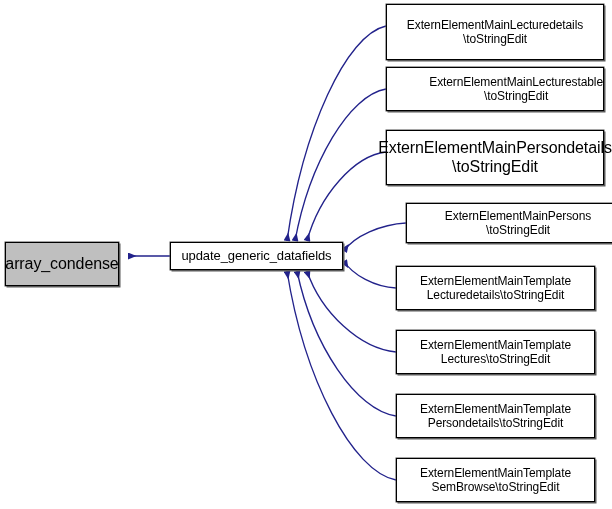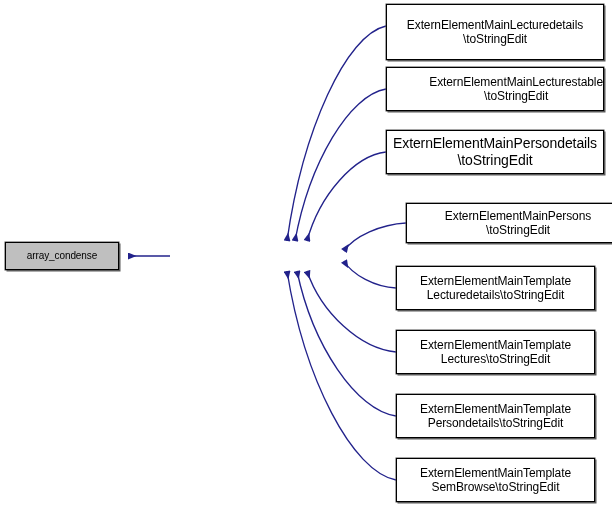--- a/index.html
+++ b/index.html
@@ -76,36 +76,39 @@
         <path d="M 386 89 C 349.6 95.08 309.56 161.95999999999998 295 241" marker-end="url(#arrowL)"></path>
         <path d="M 386 152 C 354.4 155.56 319.64 194.72 307 241" marker-end="url(#arrowL)"></path>
         <path d="M 406 223 C 381.2 224.12 353.92 236.44 344 251" marker-end="url(#arrowL)"></path>
         <path d="M 396 288 C 375.2 286.92 352.32 275.04 344 261" marker-end="url(#arrowL)"></path>
         <path d="M 396 352 C 360.4 348.76 321.24 313.12 307 271" marker-end="url(#arrowL)"></path>
         <path d="M 396 416 C 356.4 410.2 312.84 346.4 297 271" marker-end="url(#arrowL)"></path>
         <path d="M 396 480 C 352.4 471.64 304.44 379.68 287 271" marker-end="url(#arrowL)"></path>
       </g>
   </svg>
 
-  <div class="node node-highlight" style="left:5px; top:242px; width:114px; height:28px; font-size:10px;">
+  <div class="node node-highlight" style="left:5px; top:242px; width:114px; height:44px; font-size:16px;">
     <span class="node-label">array_condense</span>
   </div>
 
+  <div class="node node-current" style="left:170px; top:242px; width:173px; height:28px; font-size:13px;">
+    <span class="node-label">update_generic_datafields</span>
+  </div>
 
   <div class="node node-plain" style="left:386px; top:4px; width:218px; height:56px; font-size:12px;">
     <span class="node-label">ExternElementMainLecturedetails
 \toStringEdit</span>
   </div>
 
   <div class="node node-plain" style="left:386px; top:67px; width:218px; height:44px; font-size:12px;justify-content:flex-end;">
     <span class="node-label">ExternElementMainLecturestable
 \toStringEdit</span>
   </div>
 
-  <div class="node node-plain" style="left:386px; top:130px; width:218px; height:44px; font-size:14px;">
+  <div class="node node-plain" style="left:386px; top:130px; width:218px; height:55px; font-size:16px;">
     <span class="node-label">ExternElementMainPersondetails
 \toStringEdit</span>
   </div>
 
   <div class="node node-plain" style="left:406px; top:203px; width:224px; height:40px; font-size:12px;">
     <span class="node-label">ExternElementMainPersons
 \toStringEdit</span>
   </div>
 
   <div class="node node-plain" style="left:396px; top:266px; width:199px; height:44px; font-size:12px;">

